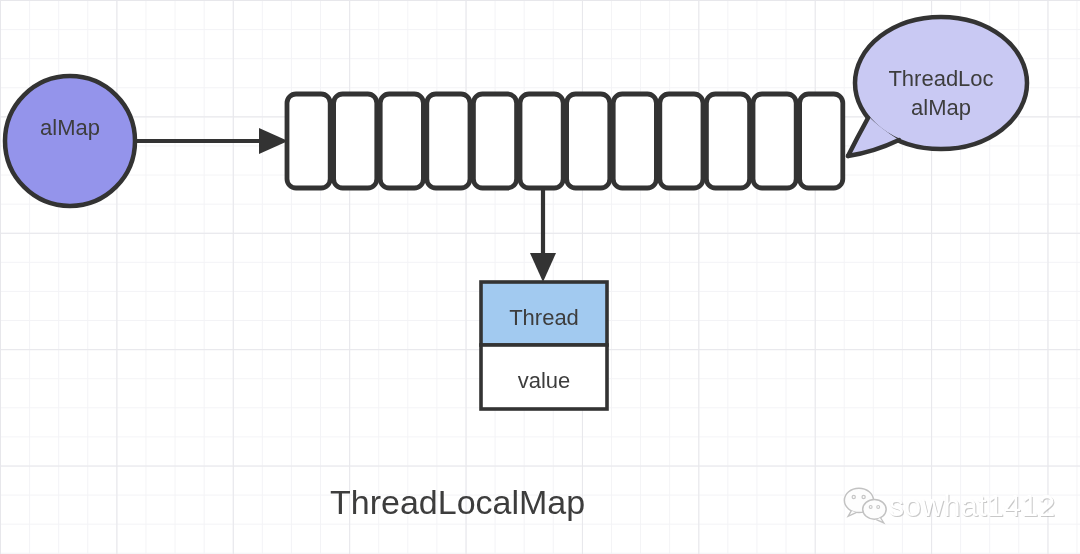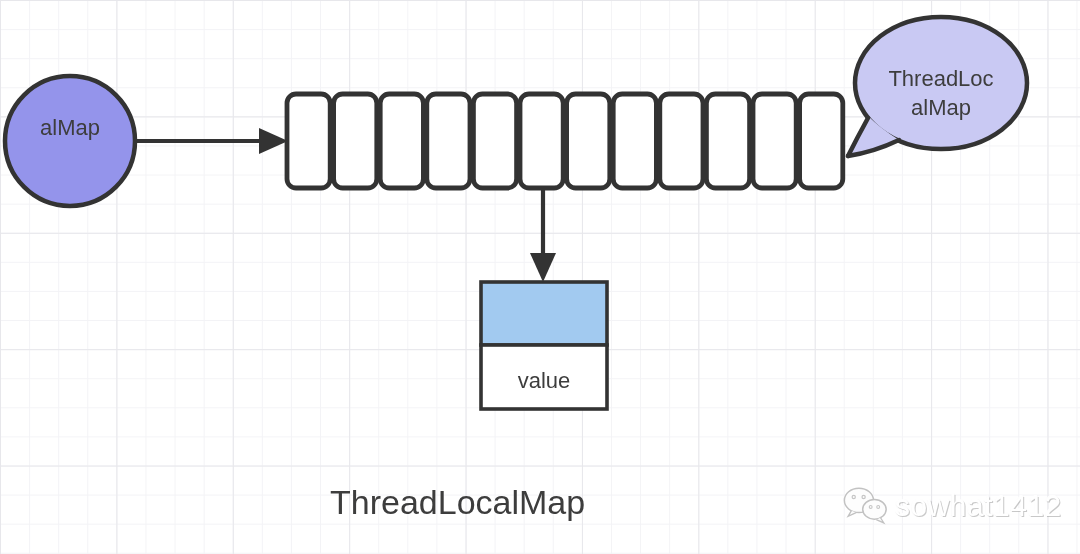--- a/index.html
+++ b/index.html
@@ -30,21 +30,21 @@
   .lbl-bubble{left:854px;top:55px;width:174px;margin-top:9px;}
   .lbl-thread{left:481px;top:303px;width:126px;}
   .lbl-value{left:481px;top:366px;width:126px;}
   .diagram-title{
     position:absolute;left:330px;top:483px;width:400px;
     font-size:34px;line-height:38px;color:#3d3d3d;
     pointer-events:none;
   }
   .watermark{
     position:absolute;left:842px;top:486px;
-    display:flex;align-items:center;gap:6px;
+    display:flex;align-items:center;
   }
   .watermark-text{
     font-size:30px;
     color:#ffffff;
     letter-spacing:0.5px;
     text-shadow:
       1px 1.3px 0 rgba(150,150,150,0.50),
       -0.6px -0.6px 0 rgba(255,255,255,0.9),
       0 0 1px rgba(160,160,160,0.35);
   }
@@ -98,20 +98,21 @@
 
   <div class="lbl lbl-circle">
     <div>alMap</div>
   </div>
 
   <div class="lbl lbl-bubble">
     <div>ThreadLoc</div>
     <div>alMap</div>
   </div>
 
+  <div class="lbl lbl-thread">Thread</div>
 
   <div class="lbl lbl-value">value</div>
 
   <div class="diagram-title">ThreadLocalMap</div>
 
   <div class="watermark">
     <svg width="47" height="40" viewBox="0 0 50 42">
       <ellipse cx="18" cy="15" rx="15.5" ry="13" fill="#fdfdfd" stroke="#c2c2c2" stroke-width="1.6"></ellipse>
       <path d="M10 26 L6.5 32 L15 28" fill="#fdfdfd" stroke="#c2c2c2" stroke-width="1.4"></path>
       <circle cx="12.5" cy="11.5" r="1.7" fill="none" stroke="#c6c6c6" stroke-width="1.3"></circle>

